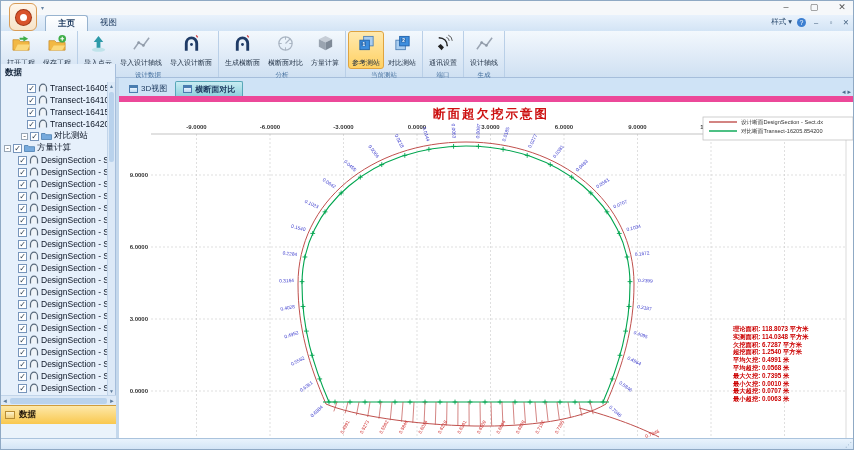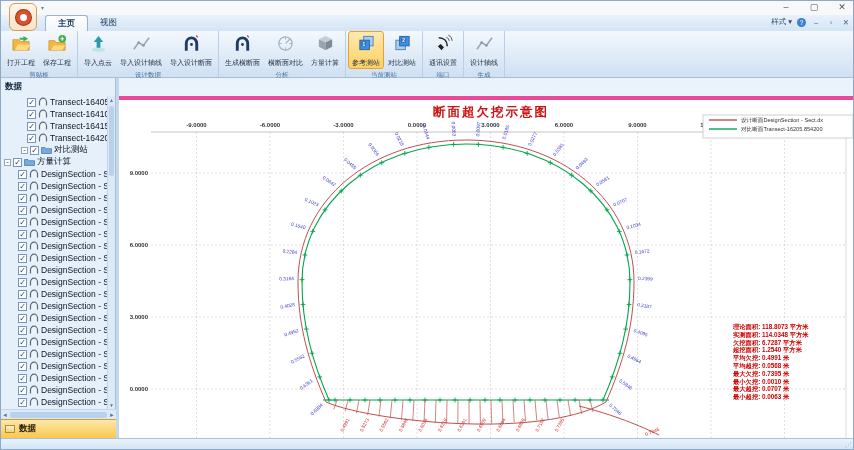--- a/index.html
+++ b/index.html
@@ -33,21 +33,21 @@
             border-bottom:1px solid #a6bedb; display:flex; }
   .rgroup { display:flex; flex-direction:column; border-right:1px solid #b9cfe7; padding:0 2px; }
   .rbtns { display:flex; flex:1; align-items:stretch; }
   .rbtn { display:flex; flex-direction:column; align-items:center; justify-content:flex-start; padding:2px 3px 0; border-radius:3px; border:1px solid transparent; }
   .rbtn svg { width:19px; height:19px; }
   .rbtn .lbl { font-size:7px; color:#1c2c40; white-space:nowrap; margin-top:1px; }
   .rbtn.active { background:linear-gradient(#ffe9ae,#ffd163); border:1px solid #dfa440; }
   .rcap { font-size:6.5px; color:#46719f; text-align:center; padding:2px 2px 3px; white-space:nowrap; }
 
   
-  .left-panel { position:absolute; left:0; top:77px; width:115px; height:360px; background:#e6f0fb; border-right:1px solid #a6bedb; }
+  .left-panel { position:absolute; left:0; top:63px; width:115px; height:360px; background:#e6f0fb; border-right:1px solid #a6bedb; }
   .panel-caption { height:18px; font-size:8.5px; font-weight:bold; color:#13243a; padding:3px 0 0 4px; }
   .tree { position:absolute; left:0; top:18px; width:115px; height:313px; overflow:hidden; }
   .trow { display:flex; align-items:center; height:12px; gap:2px; font-size:8.5px; color:#0d1626; white-space:nowrap; overflow:hidden; padding-right:9px; }
   .chk { flex:none; width:9px; height:9px; border:1px solid #7795bb; background:#fff; font-size:8px; line-height:7px; text-align:center; color:#2b3b4d; }
   .exp { flex:none; width:7px; height:7px; border:1px solid #98a6b5; background:#fff; font-size:8px; line-height:4px; text-align:center; color:#333; }
   .tlabel { overflow:hidden; text-overflow:clip; }
   .vscroll { position:absolute; right:0; top:18px; width:8px; height:313px; background:#dce9f7; border-left:1px solid #c2d5ea; font-size:5px; color:#5b7halten90; color:#5b7a99; }
   .vscroll .arr { display:block; text-align:center; height:8px; line-height:8px; }
   .vscroll .thumb { position:absolute; left:1px; top:10px; width:5px; height:70px; background:#b9d2ec; border-radius:2px; }
   .hscroll { position:absolute; left:0; top:331px; width:115px; height:10px; background:#dce9f7; border-top:1px solid #c2d5ea; font-size:6px; color:#5b7a99; display:flex; align-items:center; justify-content:space-between; padding:0 1px; }
@@ -58,21 +58,21 @@
                 font-size:8.5px; font-weight:bold; color:#21160a; }
   .bottom-tab .ficon { width:10px; height:8px; background:linear-gradient(#fdf3cd,#f0cf7a); border:1px solid #b78c33; }
 
   .main { position:absolute; left:115px; top:77px; width:739px; height:360px; }
   .splitter { position:absolute; left:0; top:0; width:3px; height:360px; background:#c4d8ec; }
   .docbar { position:absolute; left:3px; top:0; width:736px; height:18px; background:#cfe3f6; display:flex; align-items:flex-end; padding-left:2px; }
   .dtab { display:flex; align-items:center; gap:3px; height:15px; padding:0 7px; font-size:8px; color:#1d3a5f; border:1px solid transparent; }
   .dtab .wicon { width:9px; height:8px; border:1px solid #4a7db0; background:linear-gradient(#e8f3fd,#bcd9f2); border-top-width:3px; }
   .dtab.active { background:linear-gradient(#c9ecf2,#8fd2de); border:1px solid #58a7b8; border-bottom:none; border-radius:2px 2px 0 0; font-weight:bold; }
   .tab-scroll { margin-left:auto; font-size:7px; color:#4a6b8c; padding-right:4px; }
-  .chart-wrap { position:absolute; left:3px; top:18px; width:736px; height:342px; background:#ffffff; border-top:4px solid #ec4899; }
+  .chart-wrap { position:absolute; left:3px; top:18px; width:736px; height:342px; background:#ffffff; border-top:6px solid #ec4899; }
 
   .statusbar { position:absolute; left:0; top:437px; width:854px; height:13px; background:linear-gradient(#e9f3fc,#cfe2f5); border-top:1px solid #aac3dd; }
   .grip { position:absolute; right:2px; bottom:2px; font-size:7px; color:#8aa5c0; letter-spacing:1px; }
 </style>
 </head>
 <body>
 
 <div class="window">
 
   <div class="titlebar">
@@ -431,20 +431,31 @@
       <span>►</span>
     </div>
     <div class="bottom-tab">
       <span class="ficon"></span>
       <span>数据</span>
     </div>
   </div>
 
   <div class="main">
     <div class="splitter"></div>
+    <div class="docbar" id="docbar">
+        <div class="dtab">
+          <span class="wicon"></span>
+          <span>3D视图</span>
+        </div>
+        <div class="dtab active">
+          <span class="wicon"></span>
+          <span>横断面对比</span>
+        </div>
+        <span class="tab-scroll">◂ ▸</span>
+      </div>
     <div class="chart-wrap">
       <svg id="chart" width="736" height="342" viewBox="0 0 736 342">
           <line x1="77.5" y1="32" x2="77.5" y2="341" stroke="#c9c9c9" stroke-width="0.6" stroke-dasharray="2,2"></line>
           <text x="77.5" y="27" font-size="6" font-weight="bold" fill="#333" text-anchor="middle" font-family="Liberation Sans, DejaVu Sans, sans-serif">-9.0000</text>
           <line x1="151" y1="32" x2="151" y2="341" stroke="#c9c9c9" stroke-width="0.6" stroke-dasharray="2,2"></line>
           <text x="151" y="27" font-size="6" font-weight="bold" fill="#333" text-anchor="middle" font-family="Liberation Sans, DejaVu Sans, sans-serif">-6.0000</text>
           <line x1="224.5" y1="32" x2="224.5" y2="341" stroke="#c9c9c9" stroke-width="0.6" stroke-dasharray="2,2"></line>
           <text x="224.5" y="27" font-size="6" font-weight="bold" fill="#333" text-anchor="middle" font-family="Liberation Sans, DejaVu Sans, sans-serif">-3.0000</text>
           <line x1="298" y1="32" x2="298" y2="341" stroke="#c9c9c9" stroke-width="0.6" stroke-dasharray="2,2"></line>
           <text x="298" y="27" font-size="6" font-weight="bold" fill="#333" text-anchor="middle" font-family="Liberation Sans, DejaVu Sans, sans-serif">0.0000</text>

